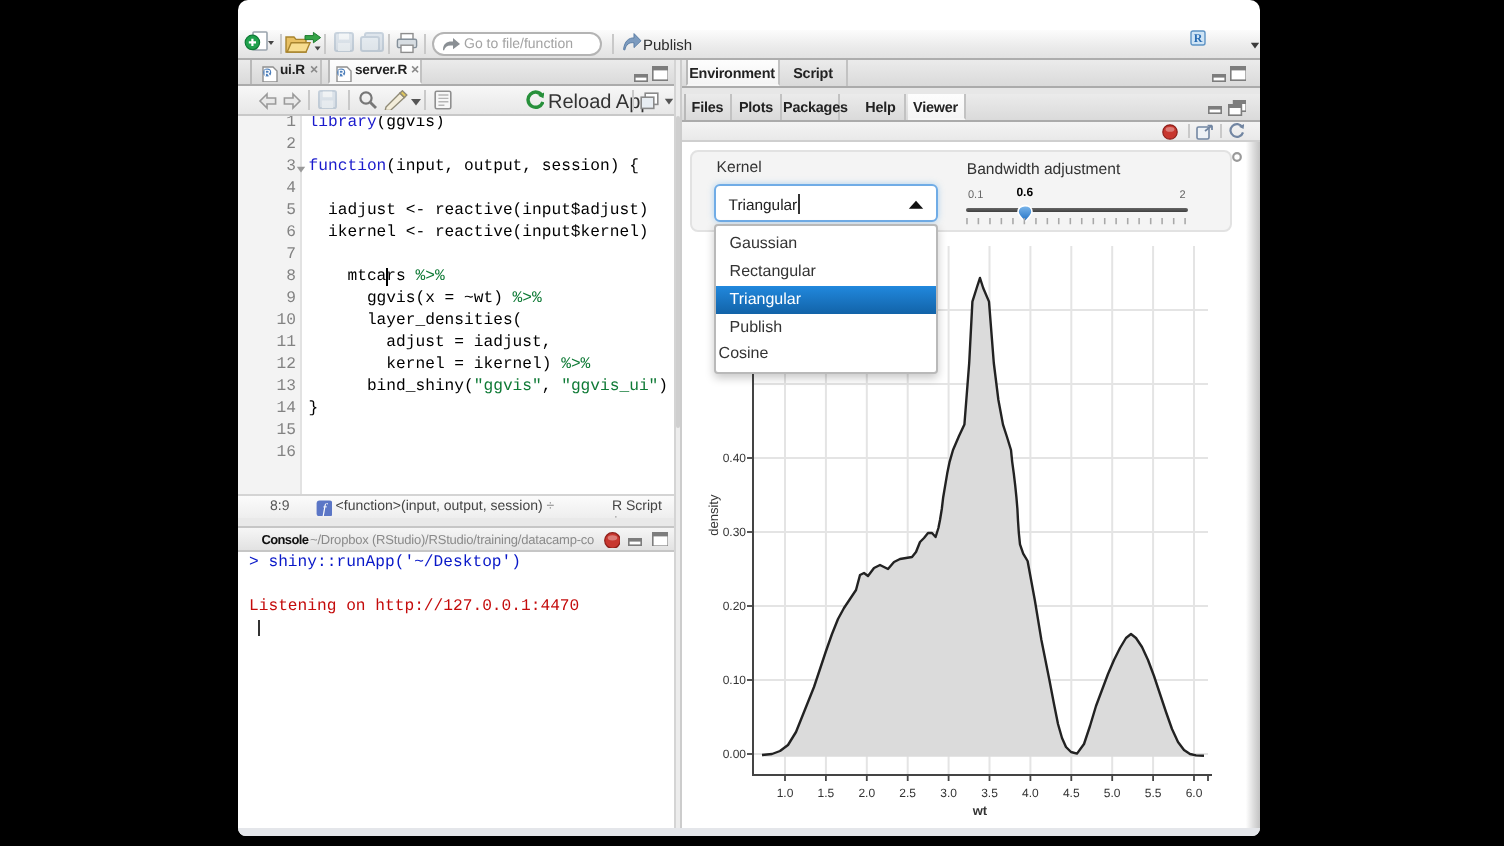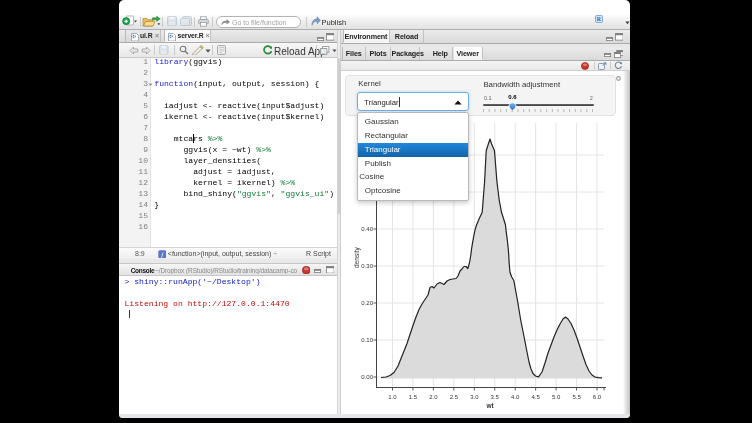--- a/index.html
+++ b/index.html
@@ -220,21 +220,21 @@
 
 <span style="color:#c40b0b">Listening on http://127.0.0.1:4470</span></pre>
     <div class="abs" style="left:10px;top:33.8px;width:1px;height:8px;background:#333"></div>
   </div>
 
   <div class="abs" style="left:217.5px;top:30px;width:4.5px;height:385px;background:#ececec;border-left:1px solid #d4d4d4;border-right:1px solid #cccccc"></div>
   <div class="abs" style="left:218.5px;top:58px;width:2.5px;height:156px;background:#cfcfcf;border-radius:2px"></div>
 
   <div id="envtabs" class="tabbar" style="left:222px;top:30px;width:289px;height:14px">
     <div class="tab tabactive" style="left:1.5px;width:47px;border-left:1px solid #b9b9b9;line-height:14px">Environment</div>
-    <div class="tab" style="left:49.5px;width:33px;line-height:14px">Reload</div>
+    <div class="tab" style="left:49.5px;width:33px;line-height:14px">Script</div>
     <svg class="abs" style="left:264.5px;top:6.8px" width="7" height="4" viewBox="0 0 7 4">
           <rect x="0.4" y="0.4" width="6.2" height="3.2" fill="#fff" stroke="#7d7d7d" stroke-width="0.8"></rect>
           <rect x="0.4" y="0.4" width="6.2" height="1.4" fill="#7d7d7d"></rect>
         </svg>
     <svg class="abs" style="left:273.5px;top:3.2px" width="8.5" height="7.5" viewBox="0 0 8.5 7.5">
           <rect x="0.4" y="0.4" width="7.7" height="6.7" fill="#fff" stroke="#7d7d7d" stroke-width="0.8"></rect>
           <rect x="0.4" y="0.4" width="7.7" height="1.8" fill="#7d7d7d"></rect>
         </svg>
   </div>
   <div class="abs" style="left:222px;top:44px;width:289px;height:2.5px;background:#e7e7e7"></div>
@@ -375,21 +375,20 @@
         <text transform="translate(18,137.6) rotate(-90)" text-anchor="middle" font-size="6.5">density</text>
       </g>
     </svg>
 
     <div class="abs" style="left:16.3px;top:41.5px;width:112px;background:#fff;border:1px solid #b9b9b9;border-radius:2px;box-shadow:0 2px 5px rgba(0,0,0,.22);padding:2px 0">
       <div style="height:13.87px;line-height:13.87px;padding-left:6.5px;font-size:8px;color:#333">Gaussian</div>
       <div style="height:13.87px;line-height:13.87px;padding-left:6.5px;font-size:8px;color:#333">Rectangular</div>
       <div style="height:13.87px;line-height:13.87px;padding-left:6.5px;font-size:8px;color:#fff;background:linear-gradient(#2188dd,#1263a8)">Triangular</div>
       <div style="height:13.87px;line-height:13.87px;padding-left:6.5px;font-size:8px;color:#333">Publish</div>
       <div style="height:13.87px;line-height:13.87px;padding-left:1px;font-size:8px;color:#333">Cosine</div>
-      <div style="height:13.87px;line-height:13.87px;padding-left:6.5px;font-size:8px;color:#333">Optcosine</div>
     </div>
   </div>
 
   <div class="abs" style="left:504px;top:70.5px;width:7px;height:343.5px;background:linear-gradient(90deg,#fefefe,#dcdcdc 55%,#c2c2c2)"></div>
 
   <div class="abs" style="left:0;top:414px;width:511px;height:4px;background:#e4e6ea"></div>
 </div>
 </div>
 
 </body></html>

